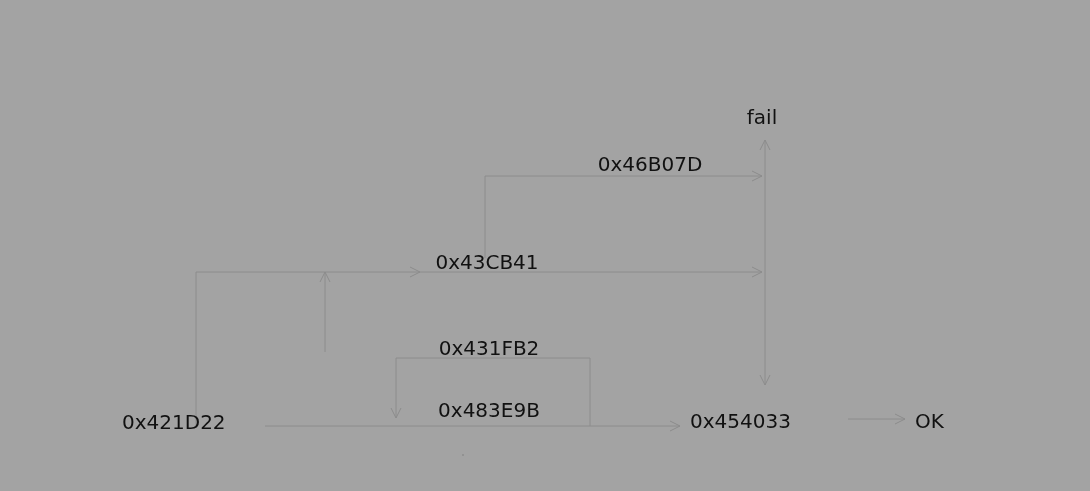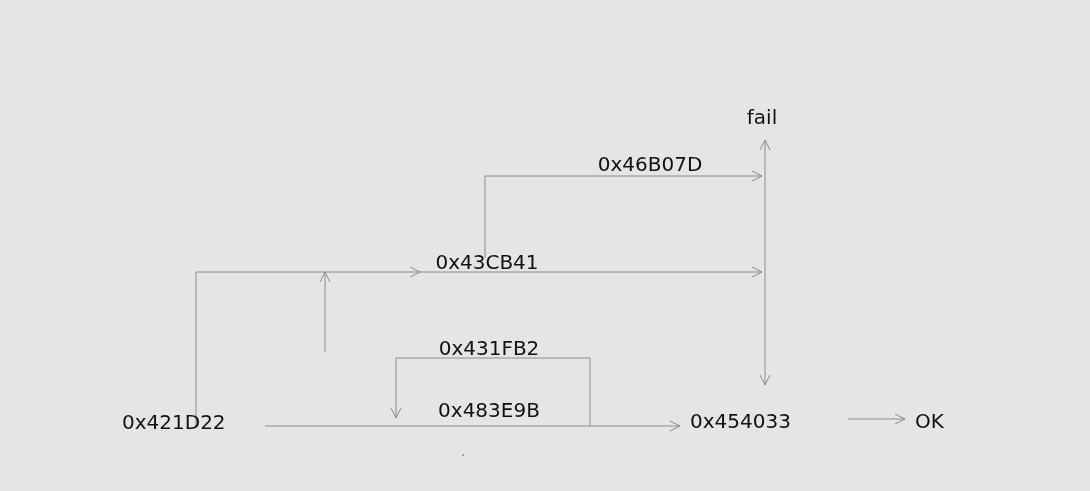--- a/index.html
+++ b/index.html
@@ -5,21 +5,21 @@
   html, body {
     margin: 0;
     padding: 0;
     background: #ffffff;
     font-family: "DejaVu Sans", "Liberation Sans", sans-serif;
   }
   .stage {
     position: relative;
     width: 1090px;
     height: 491px;
-    background: #e5e5e5;
+    background: #a3a3a3;
     overflow: hidden;
   }
   svg text {
     font-family: "DejaVu Sans", "Liberation Sans", sans-serif;
   }
 </style>
 </head>
 <body>
 
 <div class="stage">

